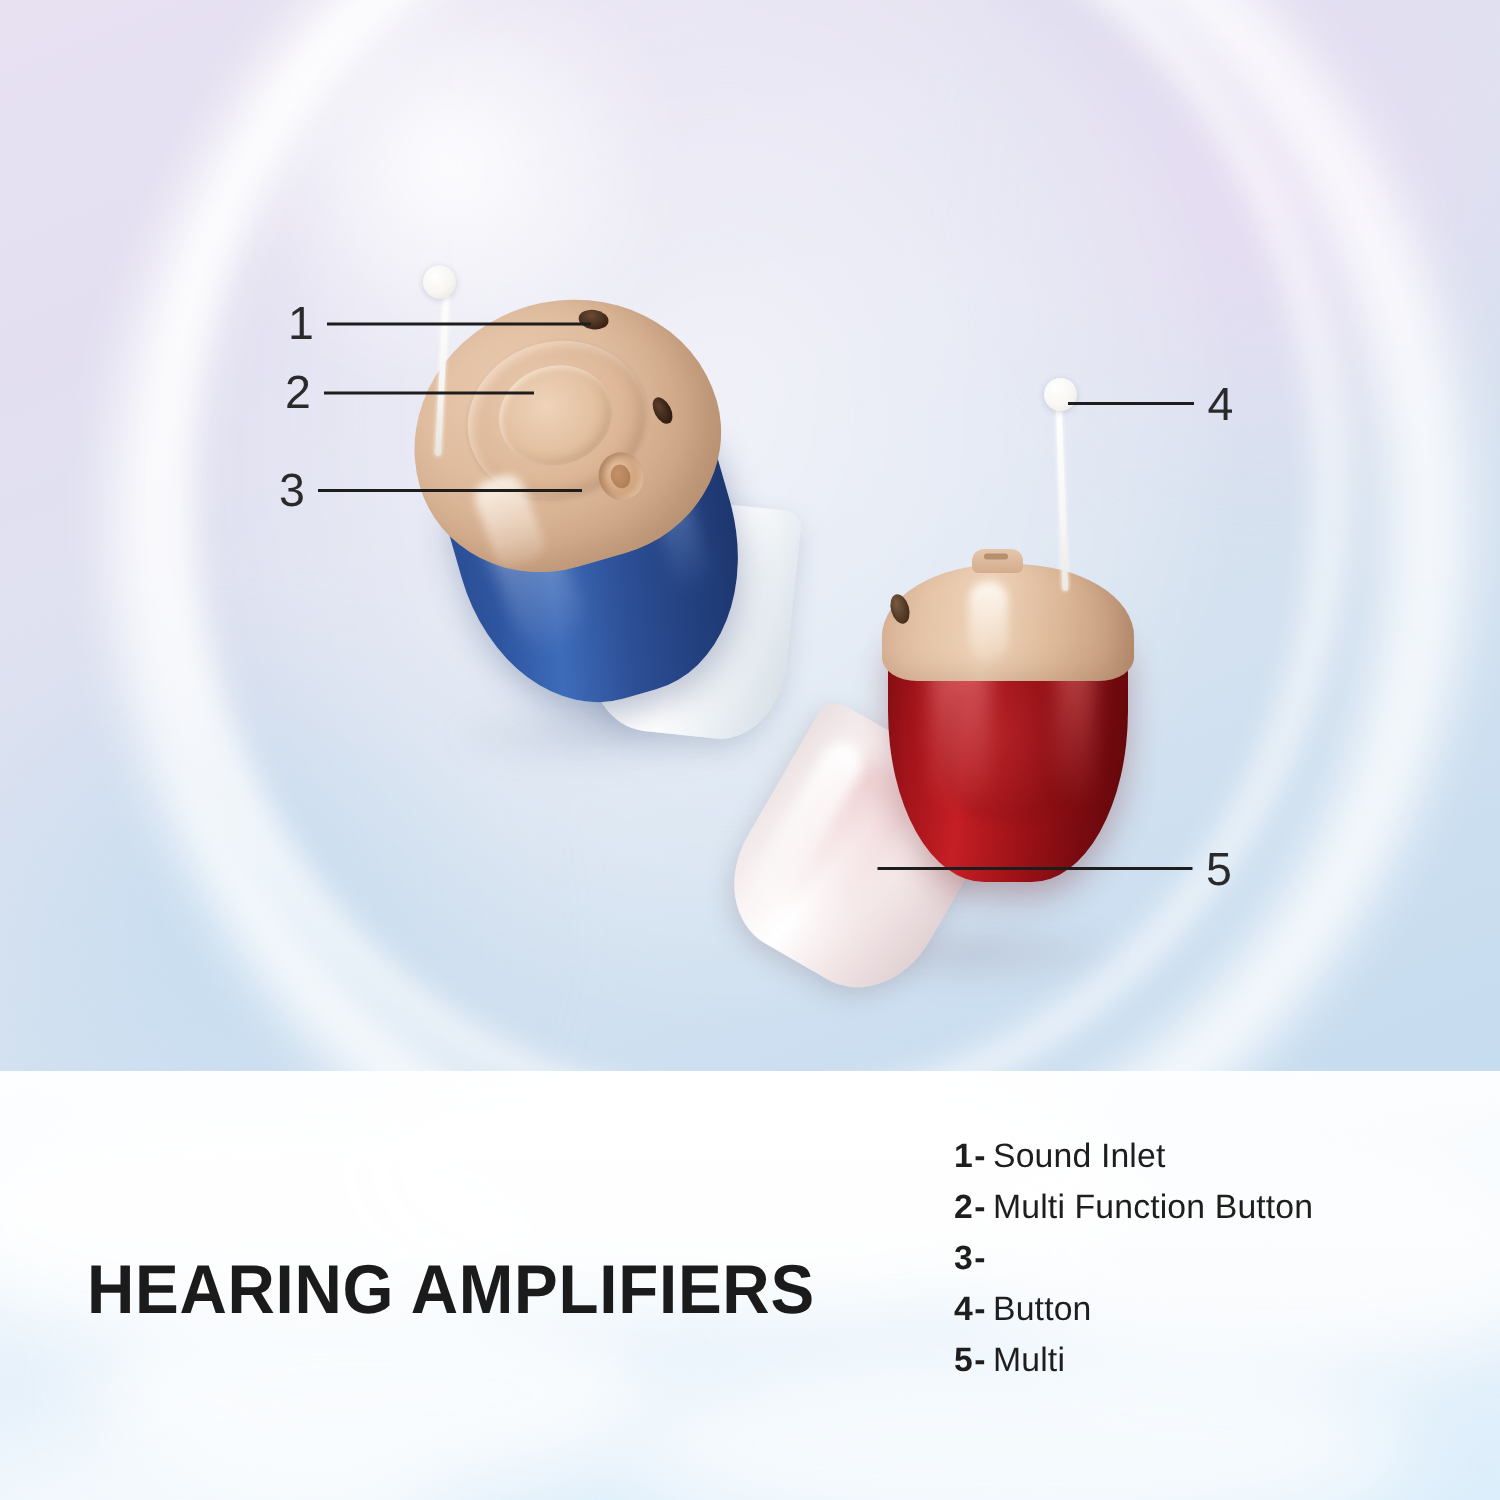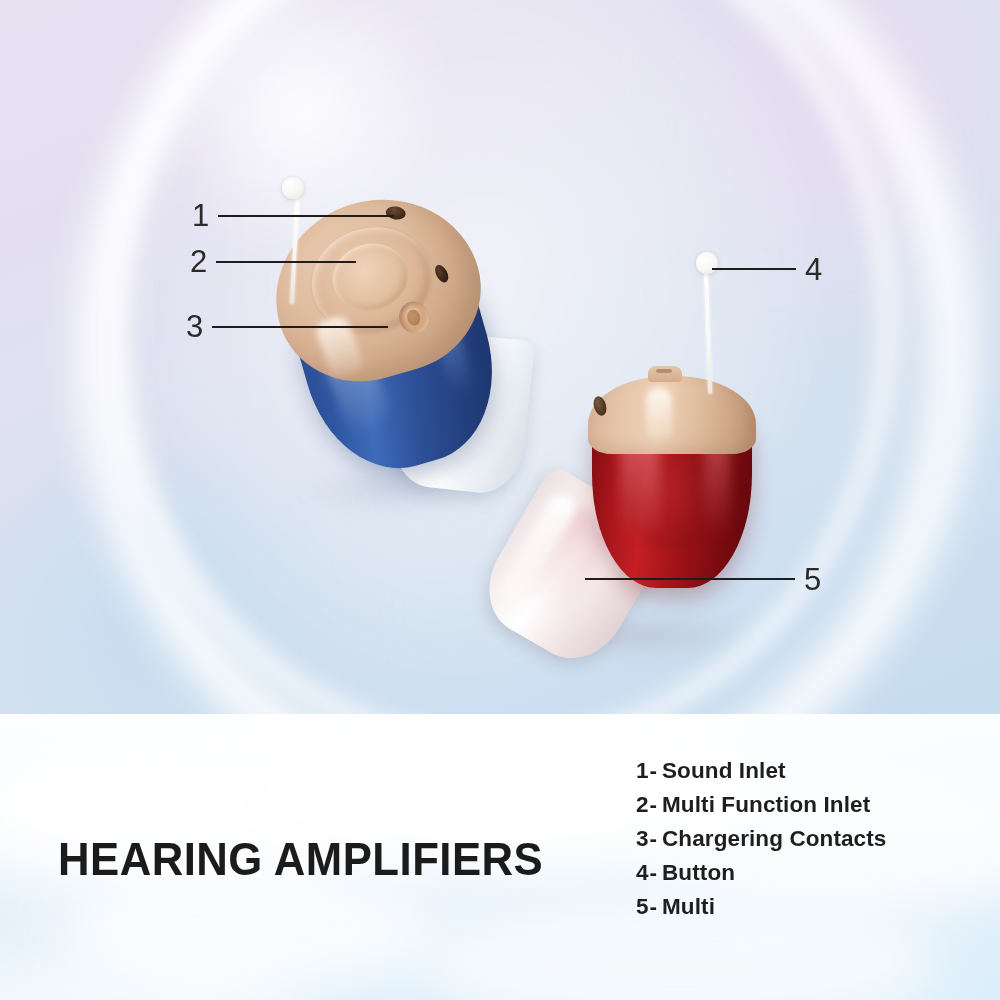--- a/index.html
+++ b/index.html
@@ -79,21 +79,21 @@
 
   
   .legend{position:absolute;left:636px;top:756px;width:340px;}
   .legend-row{
     display:flex;align-items:baseline;
     margin-bottom:5px;white-space:nowrap;
     font-size:22.5px;color:#1e1e1e;line-height:29px;
   }
   .legend-num{font-weight:700;font-size:22.5px;}
   .legend-dash{font-weight:700;font-size:22.5px;margin:0 5px 0 1px;}
-  .legend-label{font-weight:700;font-size:22.5px;letter-spacing:.1px;}
+  .legend-label{font-weight:400;font-size:22.5px;letter-spacing:.1px;}
 
   
   .co-num{
     position:absolute;font-size:31px;font-weight:400;color:#2a2a2a;
     line-height:31px;
   }
   .co-line{position:absolute;height:1.6px;background:#1d1d1d;}
 
   
   .dev-blue{position:absolute;left:255px;top:196px;width:270px;height:330px;
@@ -356,26 +356,25 @@
 
   <div class="legend">
     <div class="legend-row">
       <span class="legend-num">1</span>
       <span class="legend-dash">-</span>
       <span class="legend-label">Sound Inlet</span>
     </div>
     <div class="legend-row">
       <span class="legend-num">2</span>
       <span class="legend-dash">-</span>
-      <span class="legend-label">Multi Function Inlet</span>
+      <span class="legend-label">Multi Function Button</span>
     </div>
     <div class="legend-row">
       <span class="legend-num">3</span>
       <span class="legend-dash">-</span>
-      <span class="legend-label">Chargering Contacts</span>
     </div>
     <div class="legend-row">
       <span class="legend-num">4</span>
       <span class="legend-dash">-</span>
       <span class="legend-label">Button</span>
     </div>
     <div class="legend-row">
       <span class="legend-num">5</span>
       <span class="legend-dash">-</span>
       <span class="legend-label">Multi</span>

